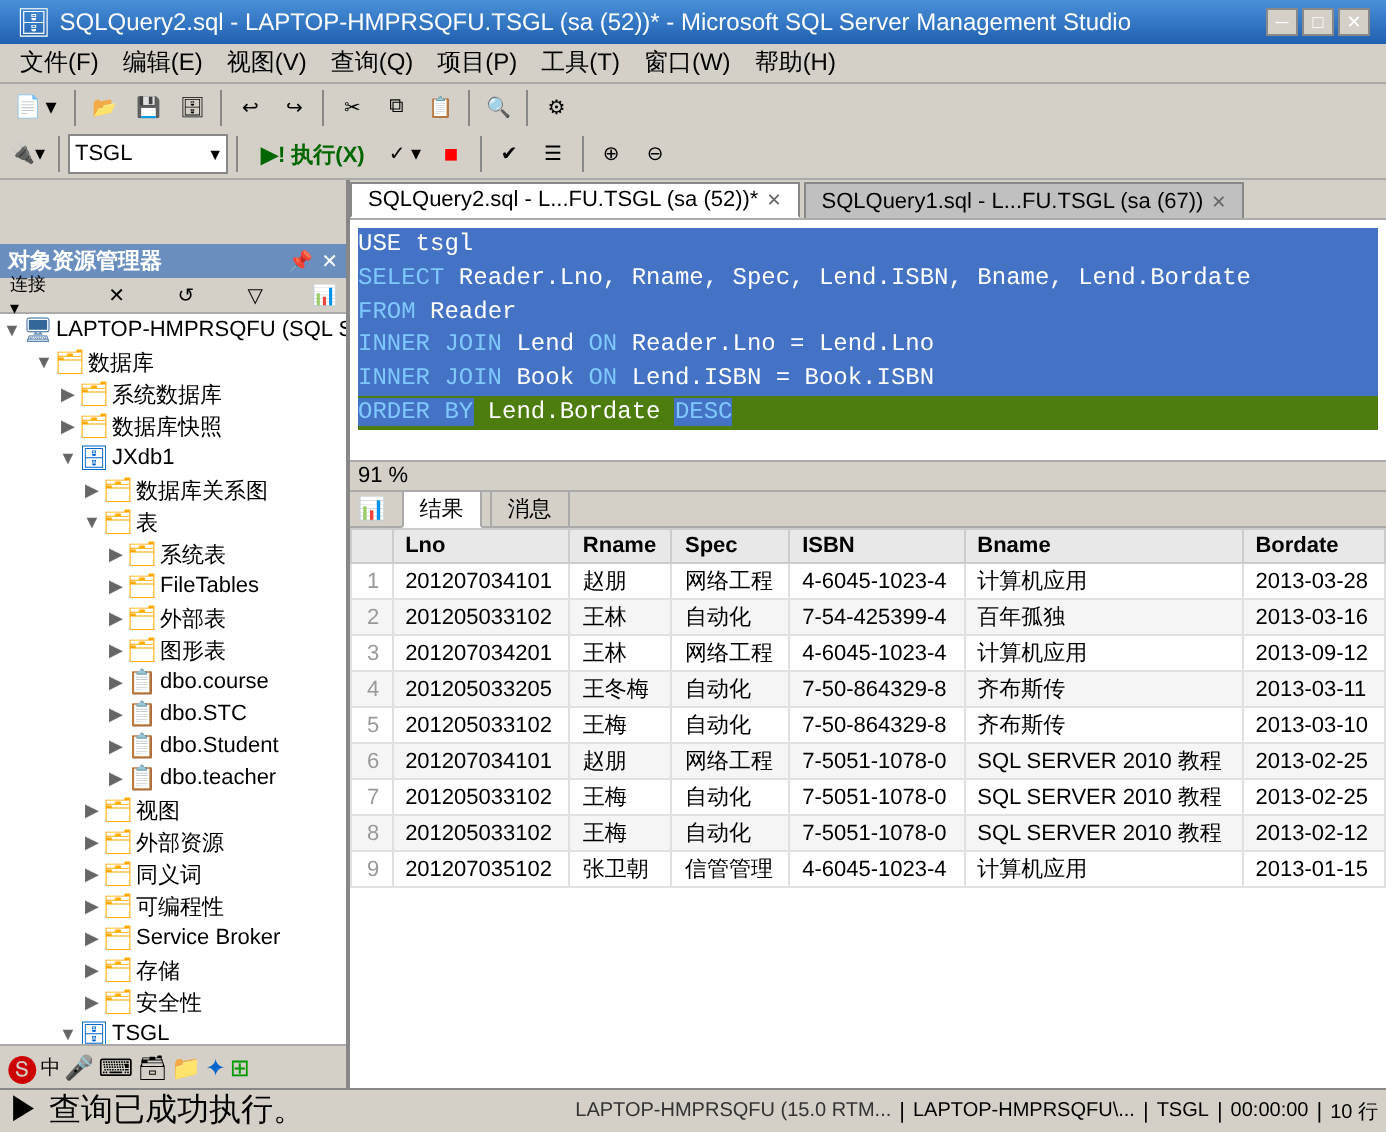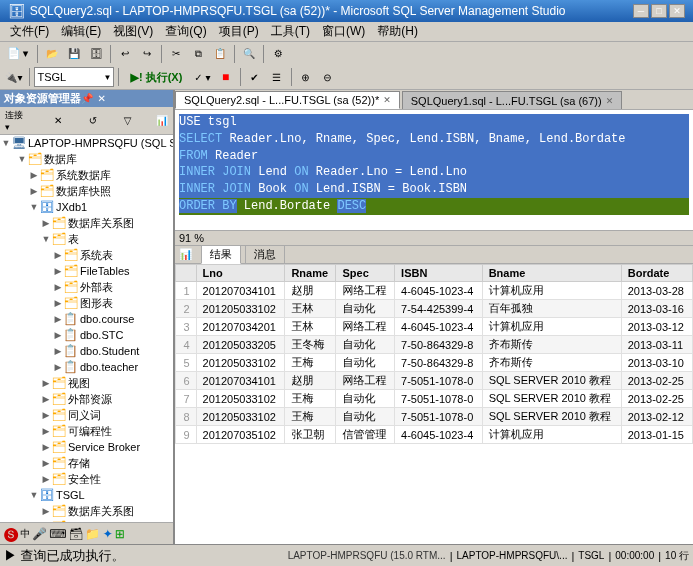--- a/index.html
+++ b/index.html
@@ -21,21 +21,21 @@
     .toolbar-btn { height: 20px; min-width: 20px; background: #d4d0c8; border: 1px solid transparent; display: flex; align-items: center; justify-content: center; cursor: pointer; font-size: 10px; padding: 0 2px; }
     .toolbar-separator { width: 1px; height: 18px; background: #888; margin: 0 2px; }
     .toolbar-dropdown { height: 20px; min-width: 60px; background: white; border: 1px solid #888; font-size: 11px; padding: 0 2px; display: flex; align-items: center; justify-content: space-between; cursor: pointer; }
     .toolbar-dropdown-arrow { font-size: 8px; }
 
     
     .main-layout { display: flex; height: calc(566px - 22px - 20px - 48px - 22px); }
 
     
     .object-explorer { width: 175px; background: #d4d0c8; border-right: 2px solid #888; display: flex; flex-direction: column; }
-    .panel-toolbar { height: 28px; background: #d4d0c8; display: flex; align-items: center; gap: 17px; padding: 0 2px; border-bottom: 1px solid #aaa; }
+    .panel-toolbar { height: 18px; background: #d4d0c8; display: flex; align-items: center; gap: 17px; padding: 0 2px; border-bottom: 1px solid #aaa; }
     .panel-toolbar-btn { width: 18px; height: 16px; background: #d4d0c8; border: 1px solid transparent; display: flex; align-items: center; justify-content: center; font-size: 10px; cursor: pointer; }
     .tree-view { flex: 1; overflow-y: auto; overflow-x: hidden; background: white; }
     .tree-item { display: flex; align-items: center; height: 16px; cursor: pointer; white-space: nowrap; }
     .tree-indent { display: inline-block; }
     .tree-expand { width: 12px; height: 12px; display: inline-flex; align-items: center; justify-content: center; font-size: 9px; color: #666; flex-shrink: 0; }
     .tree-icon { width: 14px; height: 14px; display: inline-flex; align-items: center; justify-content: center; flex-shrink: 0; margin-right: 2px; }
     .tree-label { font-size: 11px; }
 
     
     .content-area { flex: 1; display: flex; flex-direction: column; overflow: hidden; }
@@ -68,21 +68,21 @@
     
     .status-bar { height: 22px; background: #d4d0c8; display: flex; align-items: center; padding: 0 4px; font-size: 11px; border-top: 1px solid #888; justify-content: space-between; }
     .status-left { display: flex; gap: 8px; align-items: center; }
     .status-right { display: flex; gap: 4px; align-items: center; }
 
     
     .icon-db { color: #0066cc; }
     .icon-table { color: #009900; }
     .icon-server { color: #336699; }
 
-    .panel-title-bar { display: flex; align-items: center; background: #6a8fbf; padding: 1px 4px; }
+    .panel-title-bar { display: flex; align-items: center; justify-content: space-between; background: #6a8fbf; padding: 1px 4px; margin-top: 32px; }
     .panel-title-text { color: white; font-size: 11px; font-weight: bold; }
     .panel-dockbtn { color: white; font-size: 10px; cursor: pointer; }
   </style>
 </head>
 <body>
 
 <div class="title-bar">
   <span style="margin-right:4px; font-size:14px;">🗄</span>
   <span class="title-bar-text">SQLQuery2.sql - LAPTOP-HMPRSQFU.TSGL (sa (52))* - Microsoft SQL Server Management Studio</span>
   <div class="title-bar-buttons">
@@ -424,21 +424,21 @@
                 <td>百年孤独</td>
                 <td>2013-03-16</td>
               </tr>
               <tr>
                 <td class="row-num">3</td>
                 <td>201207034201</td>
                 <td>王林</td>
                 <td>网络工程</td>
                 <td>4-6045-1023-4</td>
                 <td>计算机应用</td>
-                <td>2013-03-12</td>
+                <td>2013-09-12</td>
               </tr>
               <tr>
                 <td class="row-num">4</td>
                 <td>201205033205</td>
                 <td>王冬梅</td>
                 <td>自动化</td>
                 <td>7-50-864329-8</td>
                 <td>齐布斯传</td>
                 <td>2013-03-11</td>
               </tr>
@@ -489,21 +489,21 @@
               </tr>
             </tbody>
         </table>
       </div>
     </div>
   </div>
 </div>
 
 <div class="status-bar">
   <div class="status-left">
-    <span style="color:#000; font-size:13px;">▶ 查询已成功执行。</span>
+    <span style="color:#000; font-size:16px;">▶ 查询已成功执行。</span>
   </div>
   <div class="status-right">
     <span style="font-size:10px; color:#333;">LAPTOP-HMPRSQFU (15.0 RTM...</span>
     <span>|</span>
     <span style="font-size:10px;">LAPTOP-HMPRSQFU\...</span>
     <span>|</span>
     <span style="font-size:10px;">TSGL</span>
     <span>|</span>
     <span style="font-size:10px;">00:00:00</span>
     <span>|</span>

